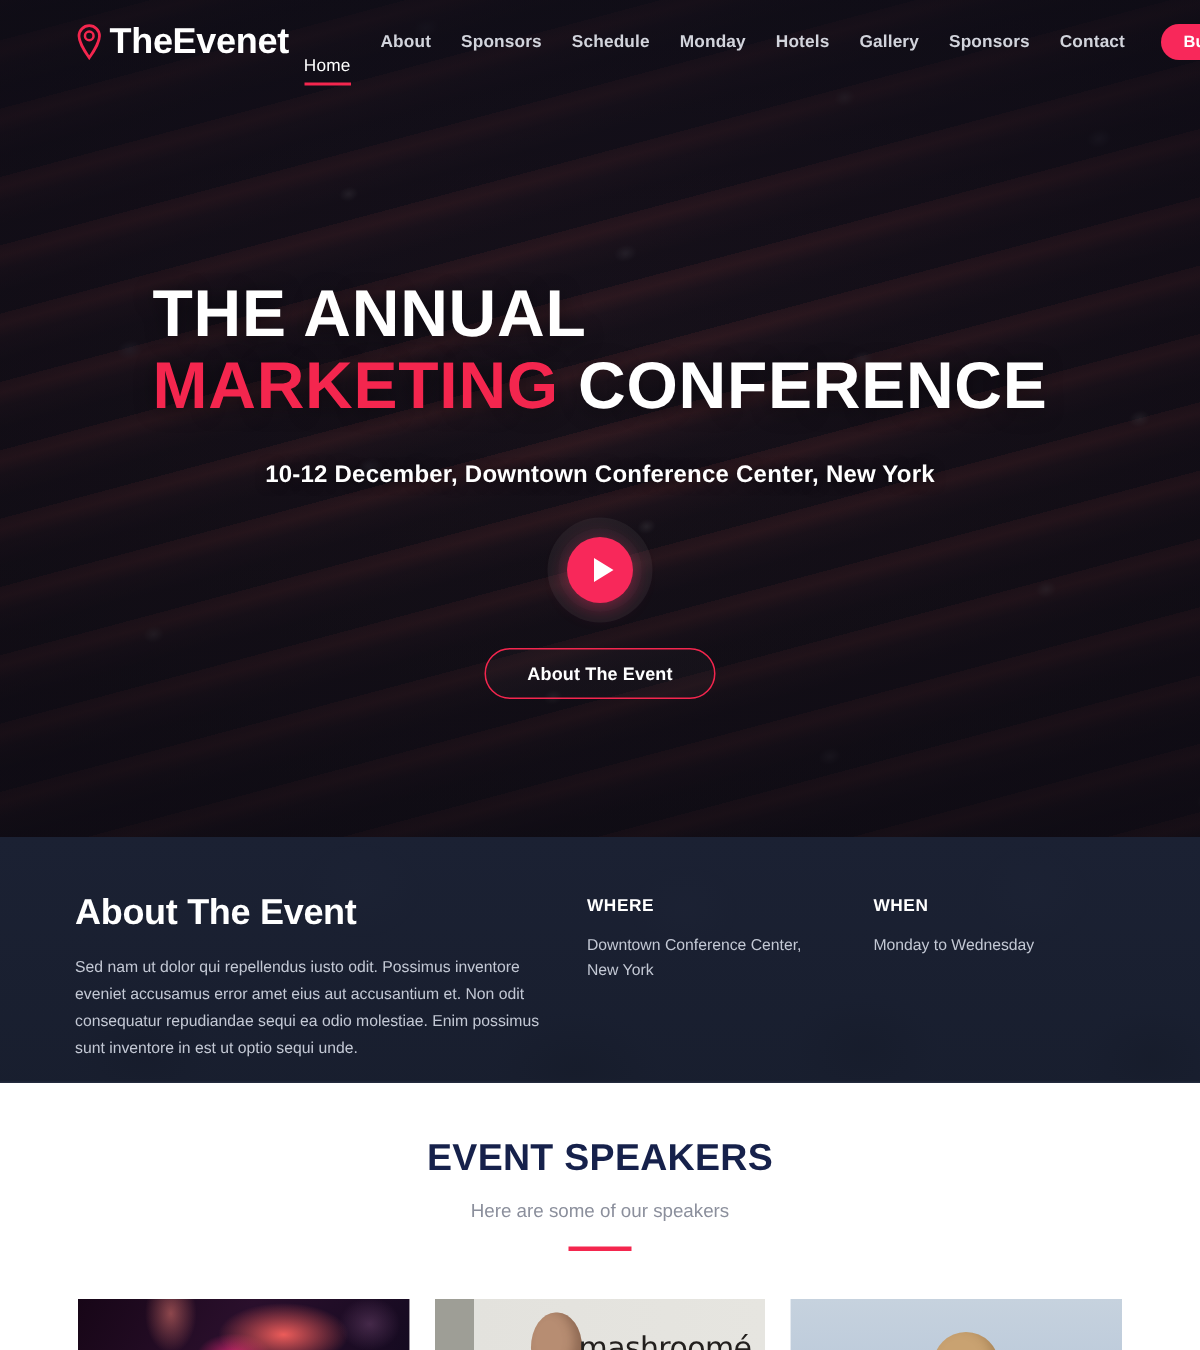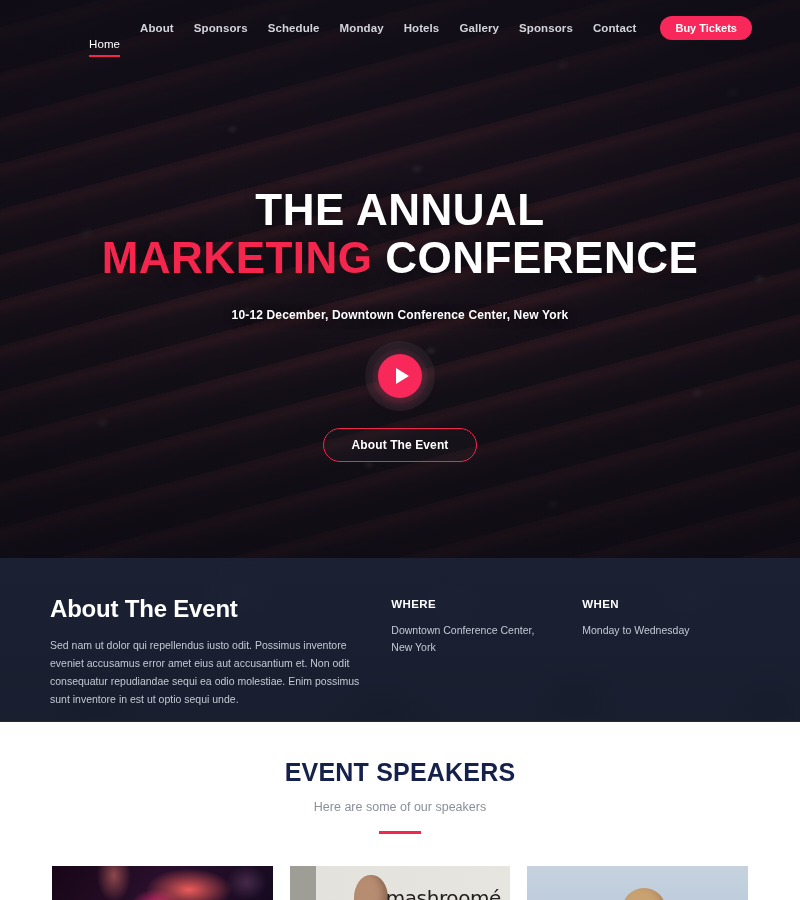--- a/index.html
+++ b/index.html
@@ -145,33 +145,32 @@
   
   .hero-content {
     position: absolute;
     top: 0; left: 0; width: 800px; height: 558px;
     display: flex; flex-direction: column;
     align-items: center; justify-content: flex-start;
     padding-top: 186px;
     z-index: 20;
   }
   .hero-title {
-    text-align: center;
     font-size: 44px;
     font-weight: 700;
     letter-spacing: 0.5px;
     line-height: 1.08;
     color: #ffffff;
     text-shadow: 0 2px 14px rgba(0,0,0,0.45);
   }
   .hero-title .line { display: block; }
   .hl-red { color: #f4264e; }
   .hero-sub {
     margin-top: 27px;
-    font-size: 12px;
+    font-size: 16px;
     font-weight: 700;
     color: #ffffff;
     letter-spacing: 0.15px;
     text-shadow: 0 1px 8px rgba(0,0,0,0.5);
   }
   .play-wrap {
     margin-top: 26px;
     width: 56px; height: 56px;
     border-radius: 50%;
     display: flex; align-items: center; justify-content: center;
@@ -360,20 +359,27 @@
 
   <section class="hero">
     <div class="hero-photo">
       <div class="hero-rows"></div>
       <div class="hero-people"></div>
     </div>
     <div class="hero-overlay"></div>
     <div class="hero-vignette"></div>
 
     <header class="header">
+      <div class="logo">
+        <svg class="logo-pin" viewBox="0 0 20 26">
+          <path d="M10 1.2c-4.1 0-7.4 3.3-7.4 7.4 0 5.4 7.4 15.8 7.4 15.8s7.4-10.4 7.4-15.8c0-4.1-3.3-7.4-7.4-7.4z" fill="none" stroke="#f4264e" stroke-width="2"></path>
+          <circle cx="10" cy="8.6" r="3.1" fill="none" stroke="#f4264e" stroke-width="1.8"></circle>
+        </svg>
+        <span class="logo-text">TheEvenet</span>
+      </div>
 
       <nav class="nav">
         <a class="nav-item active">Home</a>
         <a class="nav-item">About</a>
         <a class="nav-item">Sponsors</a>
         <a class="nav-item">Schedule</a>
         <a class="nav-item">Monday</a>
         <a class="nav-item">Hotels</a>
         <a class="nav-item">Gallery</a>
         <a class="nav-item">Sponsors</a>

